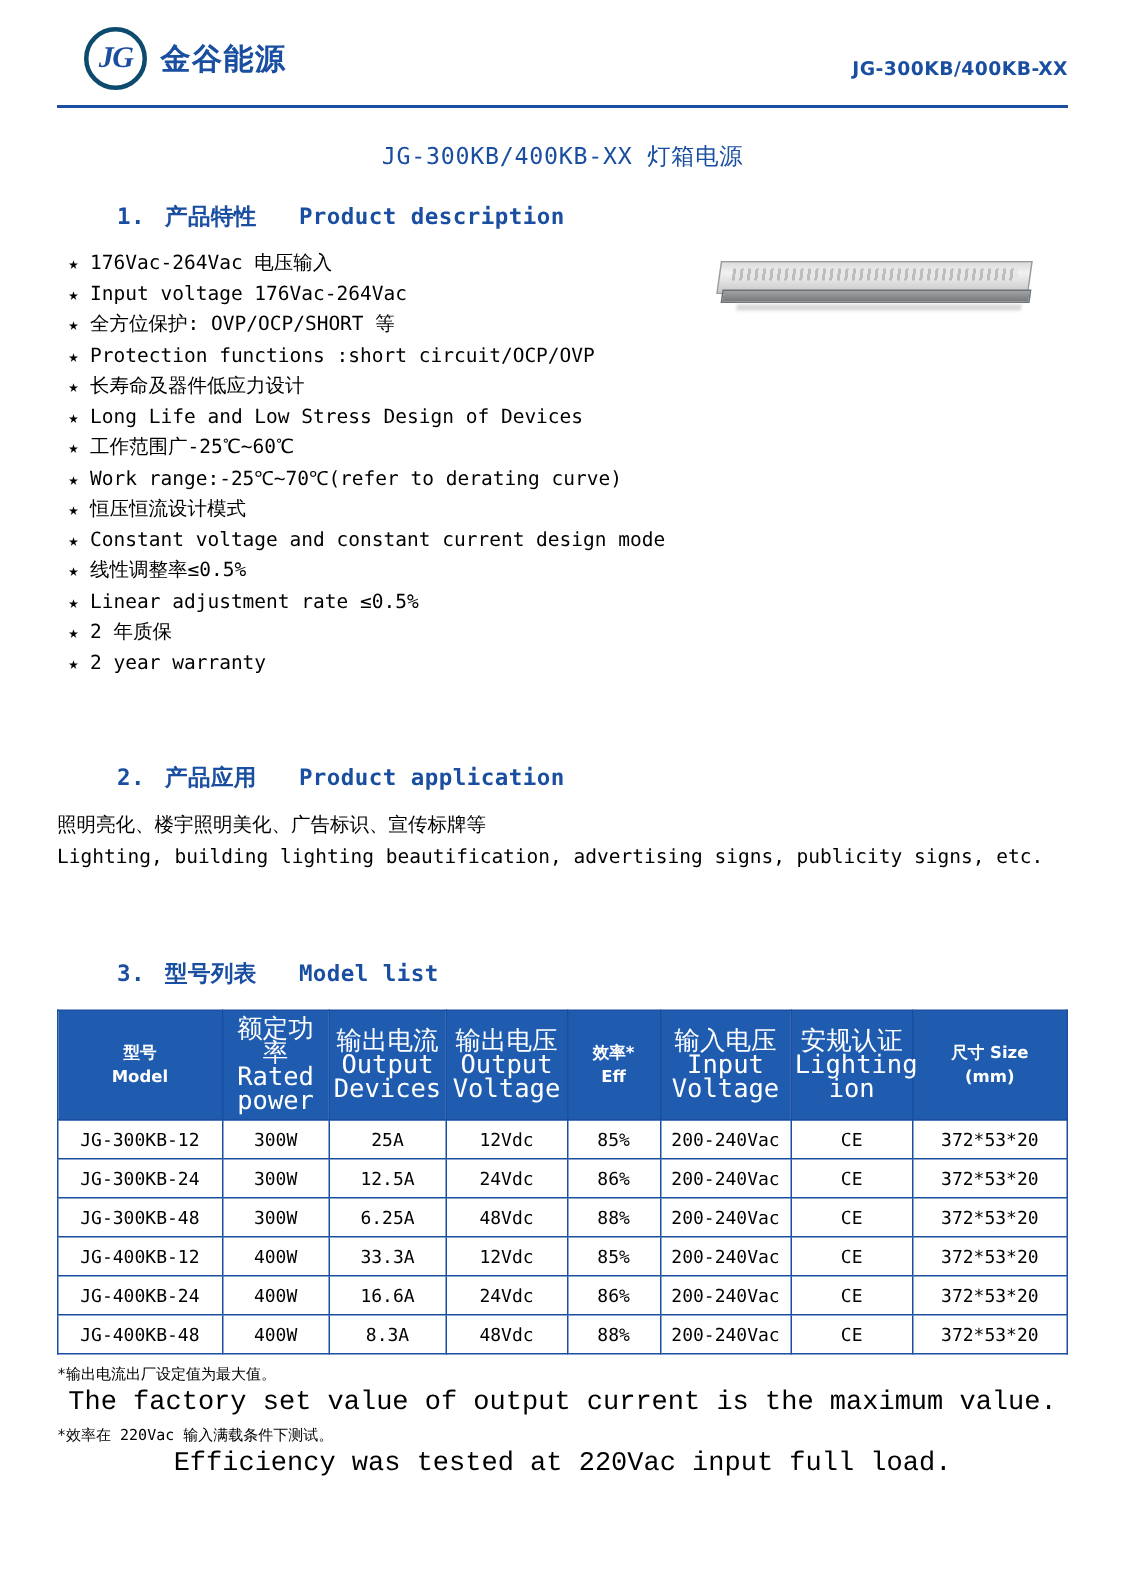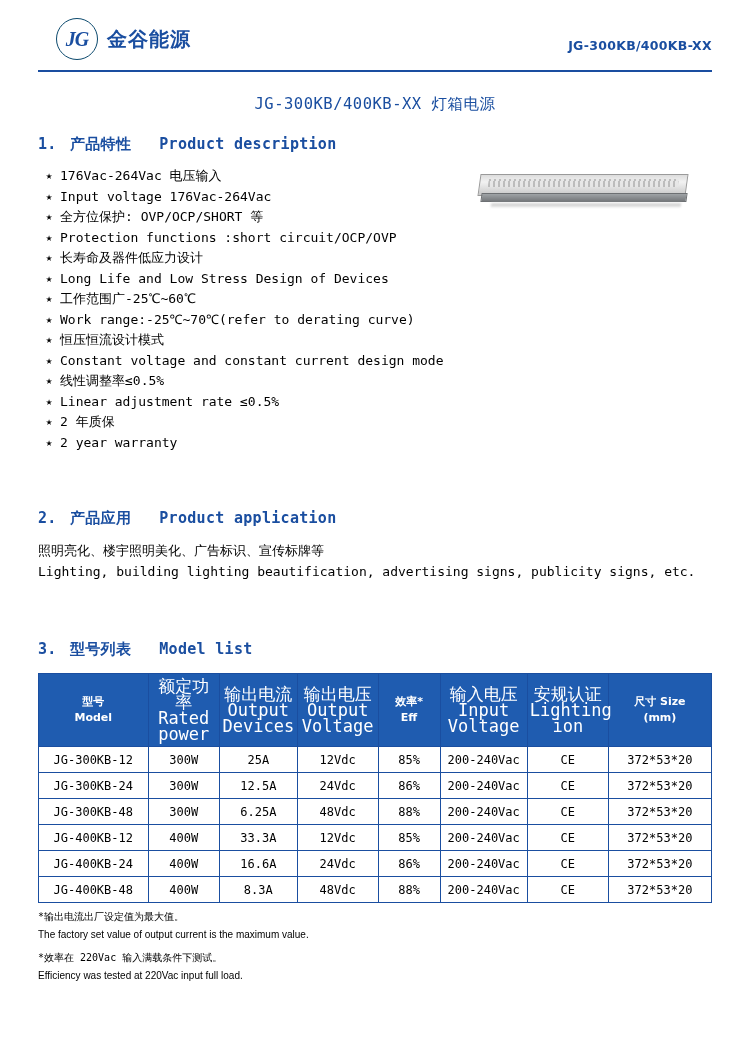--- a/index.html
+++ b/index.html
@@ -31,21 +31,21 @@
   .logo-wrap {
     position: absolute;
     left: 18px;
     top: 18px;
     display: flex;
     align-items: center;
   }
   .logo-mark {
     width: 42px;
     height: 42px;
-    border: 1px solid #0c4a6e;
+    border: 3px solid #0c4a6e;
     border-radius: 50%;
     box-sizing: border-box;
     position: relative;
     background: #ffffff;
   }
   .logo-mark .jg {
     position: absolute;
     left: 0;
     right: 0;
     top: 50%;
@@ -96,20 +96,21 @@
   }
 
   
   .section-head {
     margin-top: 20px;
     font-family: "DejaVu Sans Mono", monospace;
     font-size: 15px;
     font-weight: bold;
     color: #1a4ea0;
     letter-spacing: 0.3px;
+    margin-left: 40px;
   }
   .section-head .num {
     margin-right: 4px;
   }
 
   
   .features {
     margin-top: 12px;
     position: relative;
   }
@@ -233,24 +234,25 @@
   .col-att { width: 12%; }
   .col-size { width: 15.5%; }
 
   .note {
     font-size: 10px;
     font-family: "DejaVu Sans Mono", monospace;
     margin-top: 6px;
     line-height: 15px;
   }
   .note-en {
-    font-size: 10px;
-    font-family: Liberation Sans, sans-serif;
+    font-size: 18px;
+    font-family: Liberation Mono, monospace;
     line-height: 18px;
     margin-top: 2px;
+    text-align: center;
   }
 </style>
 </head>
 <body>
 
 <div class="page">
 
   <div class="header">
     <div class="logo-wrap">
       <div class="logo-mark">

